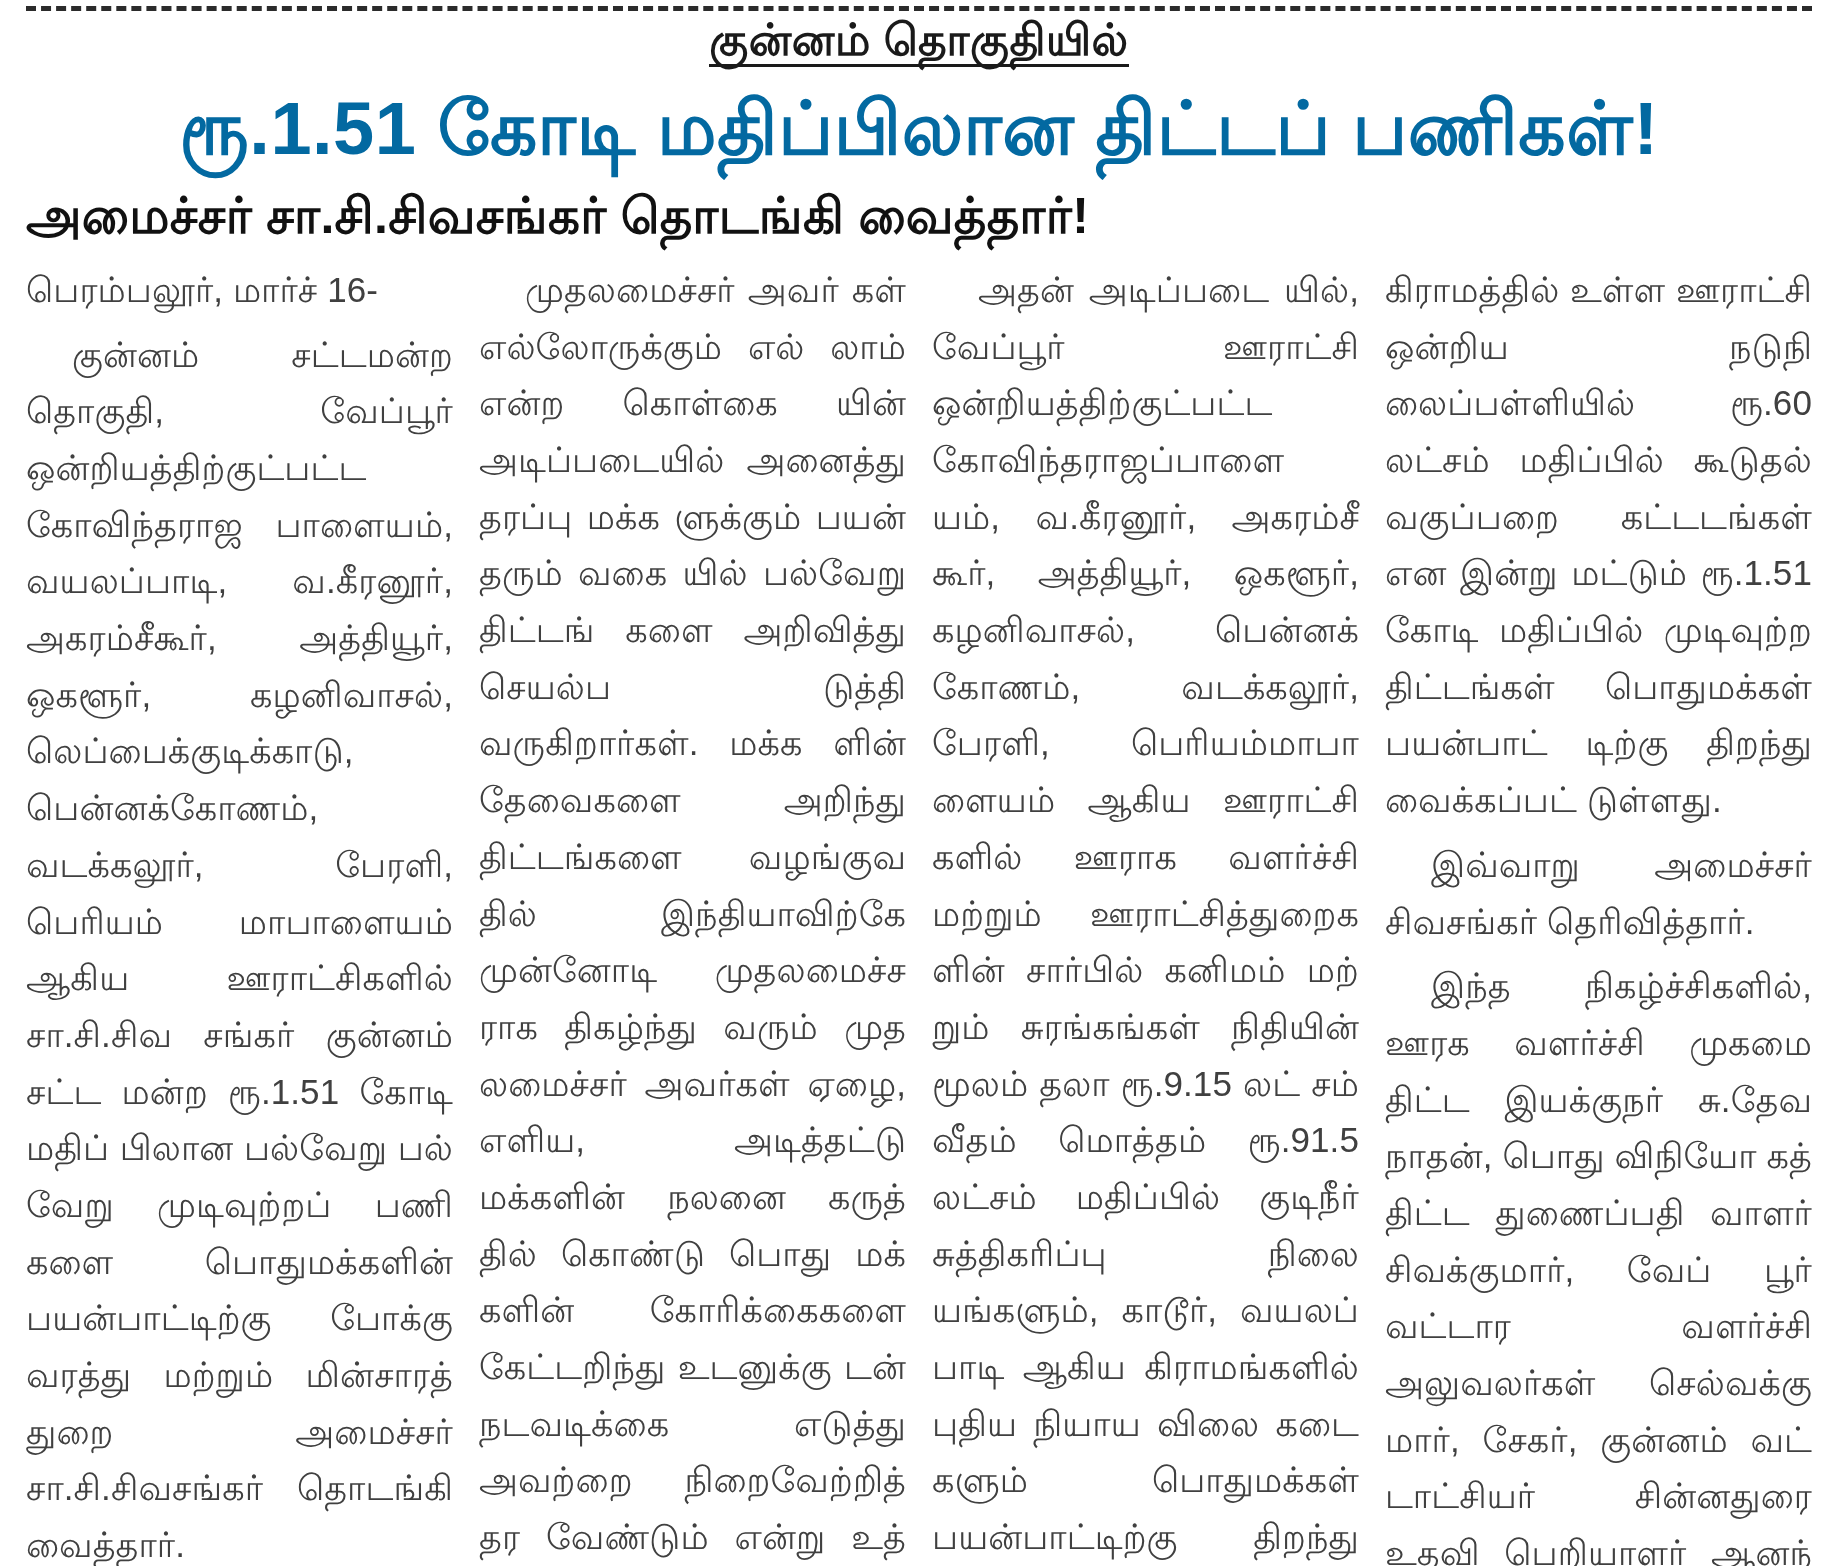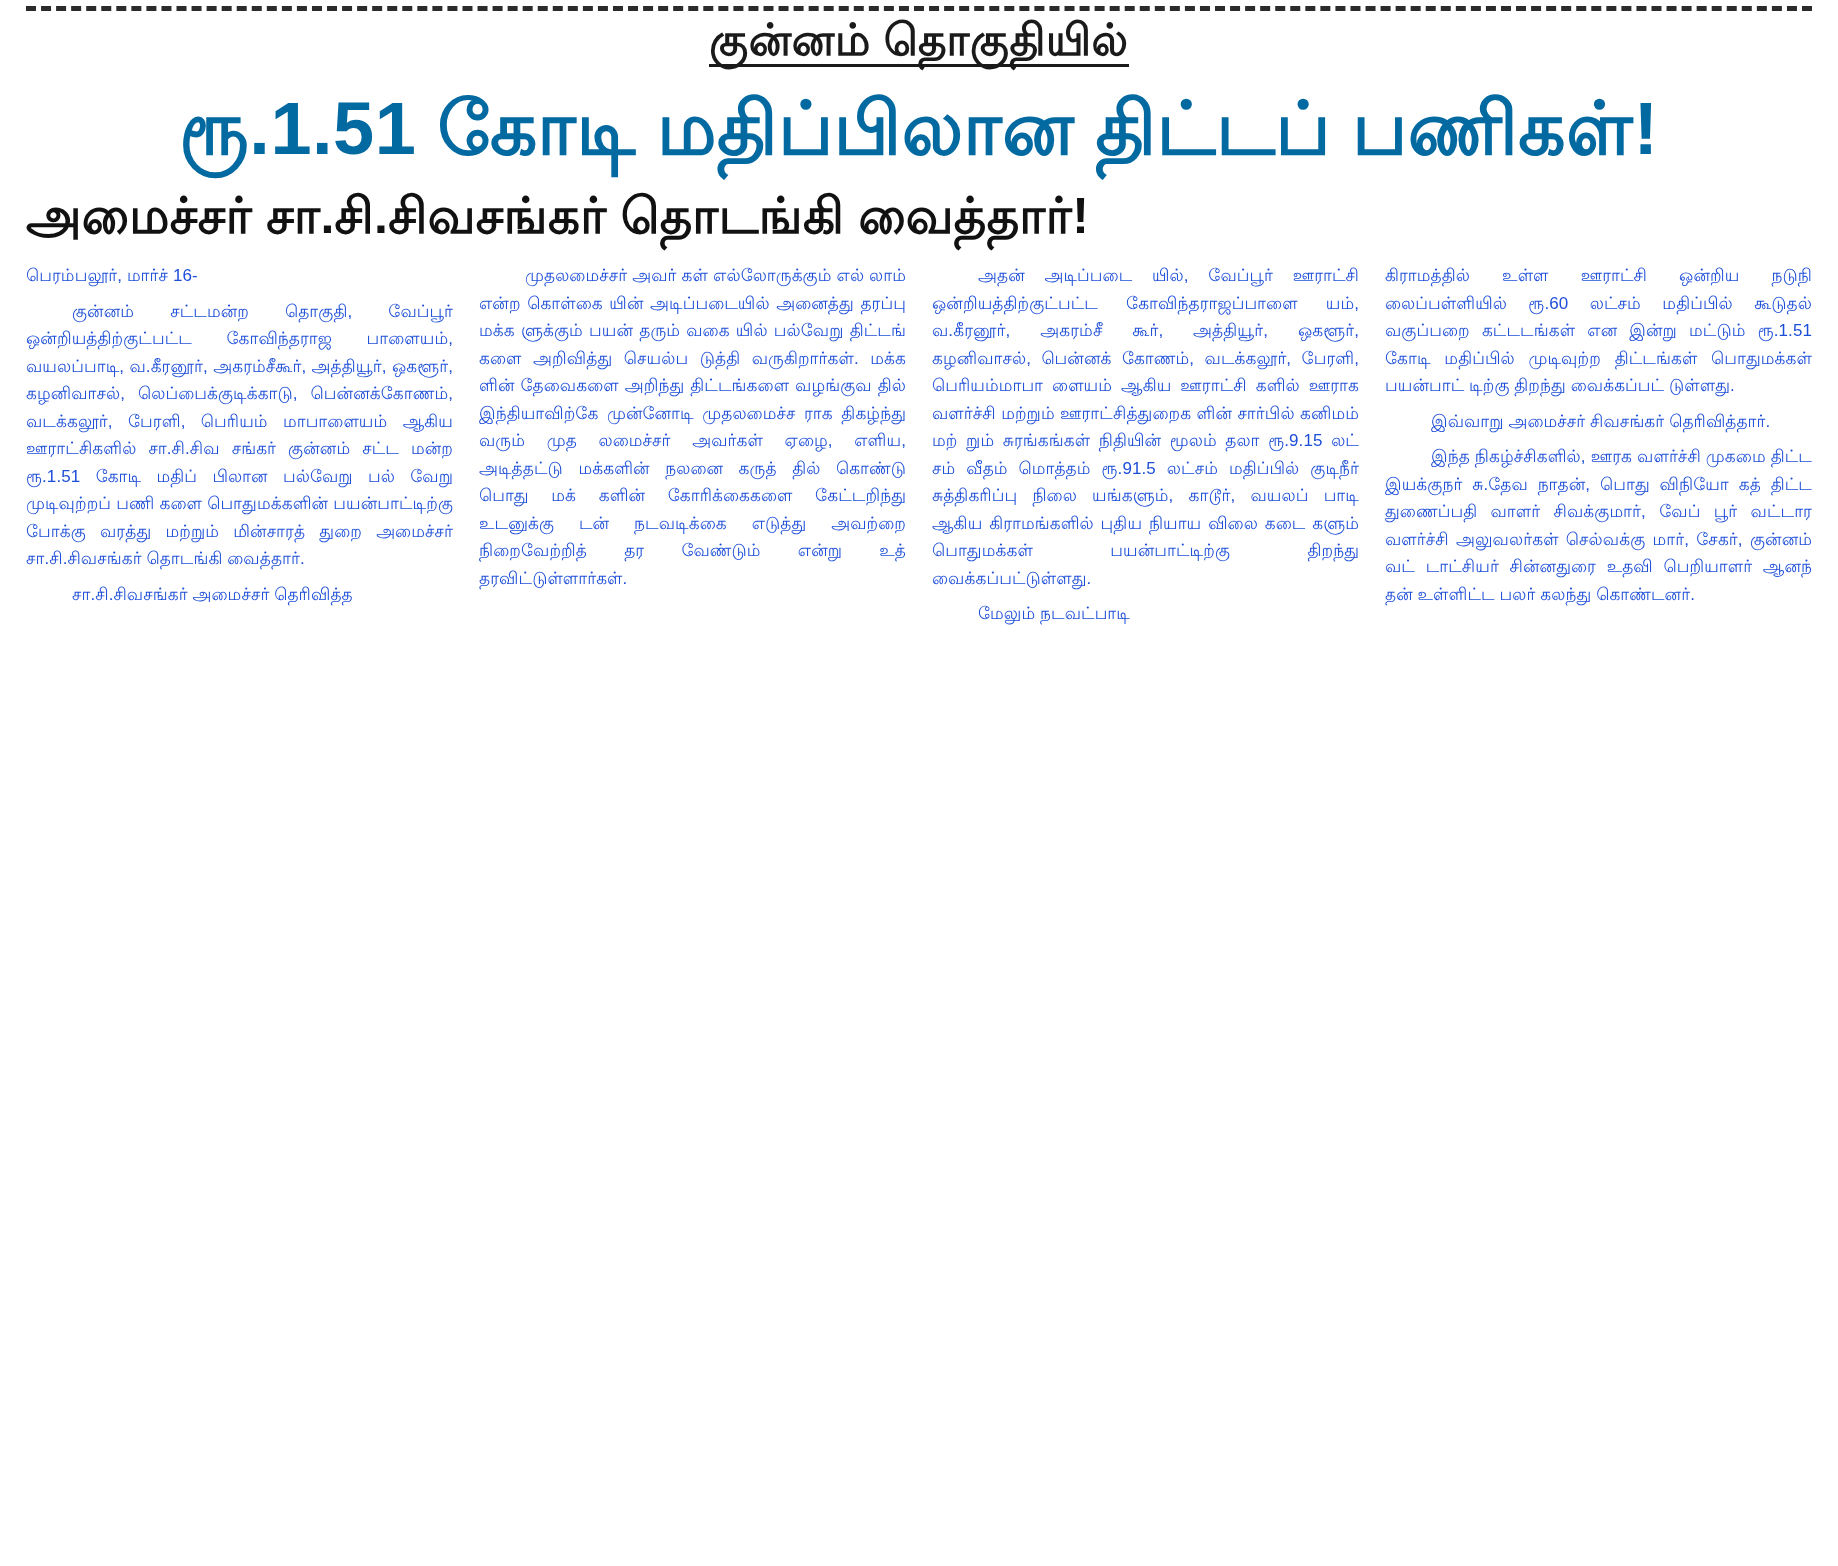--- a/index.html
+++ b/index.html
@@ -63,25 +63,25 @@
     gap: 26px;
     margin-top: 16px;
     height: 1150px;
   }
   .col {
     flex: 1 1 0;
     min-width: 0;
   }
   .col p {
     margin: 0;
-    font-size: 17px;
+    font-size: 35px;
     line-height: 1.62;
     text-align: justify;
     text-justify: inter-word;
-    color: #1d4ed8;
+    color: #404040;
     letter-spacing: 0.1px;
   }
   .col p.indent {
     text-indent: 46px;
   }
   .col p + p {
     margin-top: 8px;
   }
   .dateline {
     font-weight: 400;

